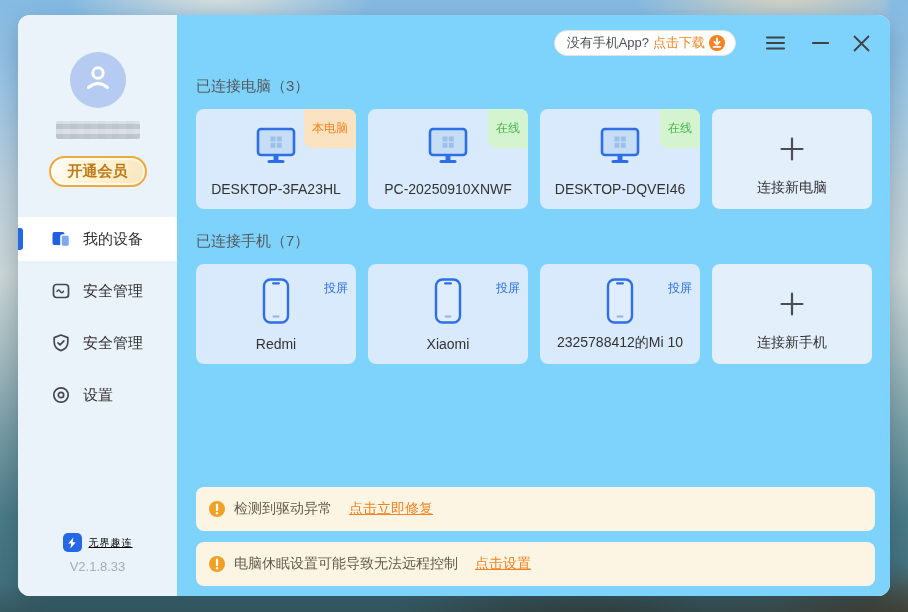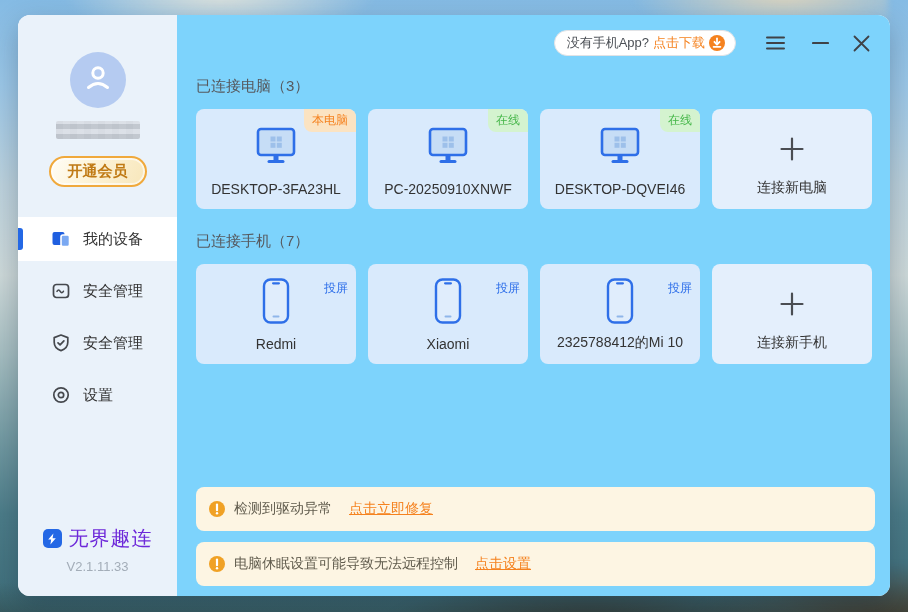--- a/index.html
+++ b/index.html
@@ -45,40 +45,40 @@
   .menu-item { height:44px; margin-bottom:8px; display:flex; align-items:center; gap:12px;
     padding-left:33px; font-size:15px; color:#333; position:relative; cursor:pointer; }
   .menu-item.selected { background:#fff; }
   .menu-item.selected::before { content:""; position:absolute; left:0; top:11px; width:5px; height:22px;
     background:#2468e5; border-radius:0 3px 3px 0; }
   .menu-item .mi { width:20px; height:20px; flex-shrink:0; }
   .brand { position:absolute; bottom:22px; left:0; width:100%; text-align:center; }
   .brand-row { display:flex; align-items:center; justify-content:center; gap:7px; }
   .brand-logo { width:19px; height:19px; border-radius:5px; background:#2468e5;
     display:flex; align-items:center; justify-content:center; }
-  .brand-name { font-size:20px; color:#6d28d9; letter-spacing:1px; }
+  .brand-name { font-size:10px; color:#000000; letter-spacing:1px;text-decoration:underline; }
   .brand-ver { margin-top:7px; font-size:13px; color:#a3adb8; }
 
   
   .main { flex:1; background:#7dd3fc; position:relative; padding:0 18px 0 19px; }
   .titlebar { height:56px; display:flex; align-items:center; justify-content:flex-end; }
   .download-pill { display:flex; align-items:center; gap:4px; border:1px solid #e1e3e6; border-radius:15px;
     padding:3px 10px 3px 12px; font-size:13px; color:#4b4f55; cursor:pointer; background:#fff; }
   .download-pill .link { color:#f5821f; }
   .win-btn { background:none; border:none; cursor:pointer; padding:0; display:flex; align-items:center; }
   .btn-menu { margin-left:30px; }
   .btn-min { margin-left:27px; }
   .btn-close { margin-left:24px; margin-right:2px; }
 
   .section-title { font-size:15px; color:#56595e; margin-top:6px; }
   .cards { display:flex; gap:12px; margin-top:13px; }
   .card { width:160px; height:100px; border-radius:8px; background:#d9eafc; position:relative;
     display:flex; flex-direction:column; align-items:center; cursor:pointer; }
   .card.add { background:#e4effc; }
-  .badge { position:absolute; top:0; right:0; font-size:12px; padding:3px 8px; border-radius:0 8px 0 8px; }
+  .badge { position:absolute; top:0; right:0; font-size:12px; padding:11px 8px; border-radius:0 8px 0 8px; }
   .badge.local { color:#f5821f; background:#fbe3c2; }
   .badge.online { color:#44b648; background:#d4f3cf; }
   .badge.cast { color:#2b6de9; background:transparent; padding:16px 8px; }
   .dev-icon { margin-top:15px; height:44px; display:flex; align-items:center; justify-content:center; }
   .card .name { position:absolute; bottom:12px; width:100%; text-align:center; font-size:14px; color:#333; }
   .plus-wrap { margin-top:25px; height:30px; display:flex; align-items:center; justify-content:center; }
 
   .phones-title { margin-top:23px; }
 
   .notices { position:absolute; left:19px; right:15px; bottom:10px; display:flex; flex-direction:column; gap:11px; }
@@ -153,21 +153,21 @@
 
     <div class="brand">
       <div class="brand-row">
         <span class="brand-logo">
           <svg width="12" height="12" viewBox="0 0 12 12">
             <path d="M7.4 0.5 L2.2 6.6 H5.2 L4.4 11.5 L9.8 5.2 H6.6 Z" fill="#fff"></path>
           </svg>
         </span>
         <span class="brand-name">无界趣连</span>
       </div>
-      <div class="brand-ver">V2.1.11.33</div>
+      <div class="brand-ver">V2.1.8.33</div>
     </div>
   </div>
 
   <div class="main">
 
     <div class="titlebar">
       <div class="download-pill">
         <span>没有手机App?</span>
         <span class="link">点击下载</span>
         <span style="display:flex;">

